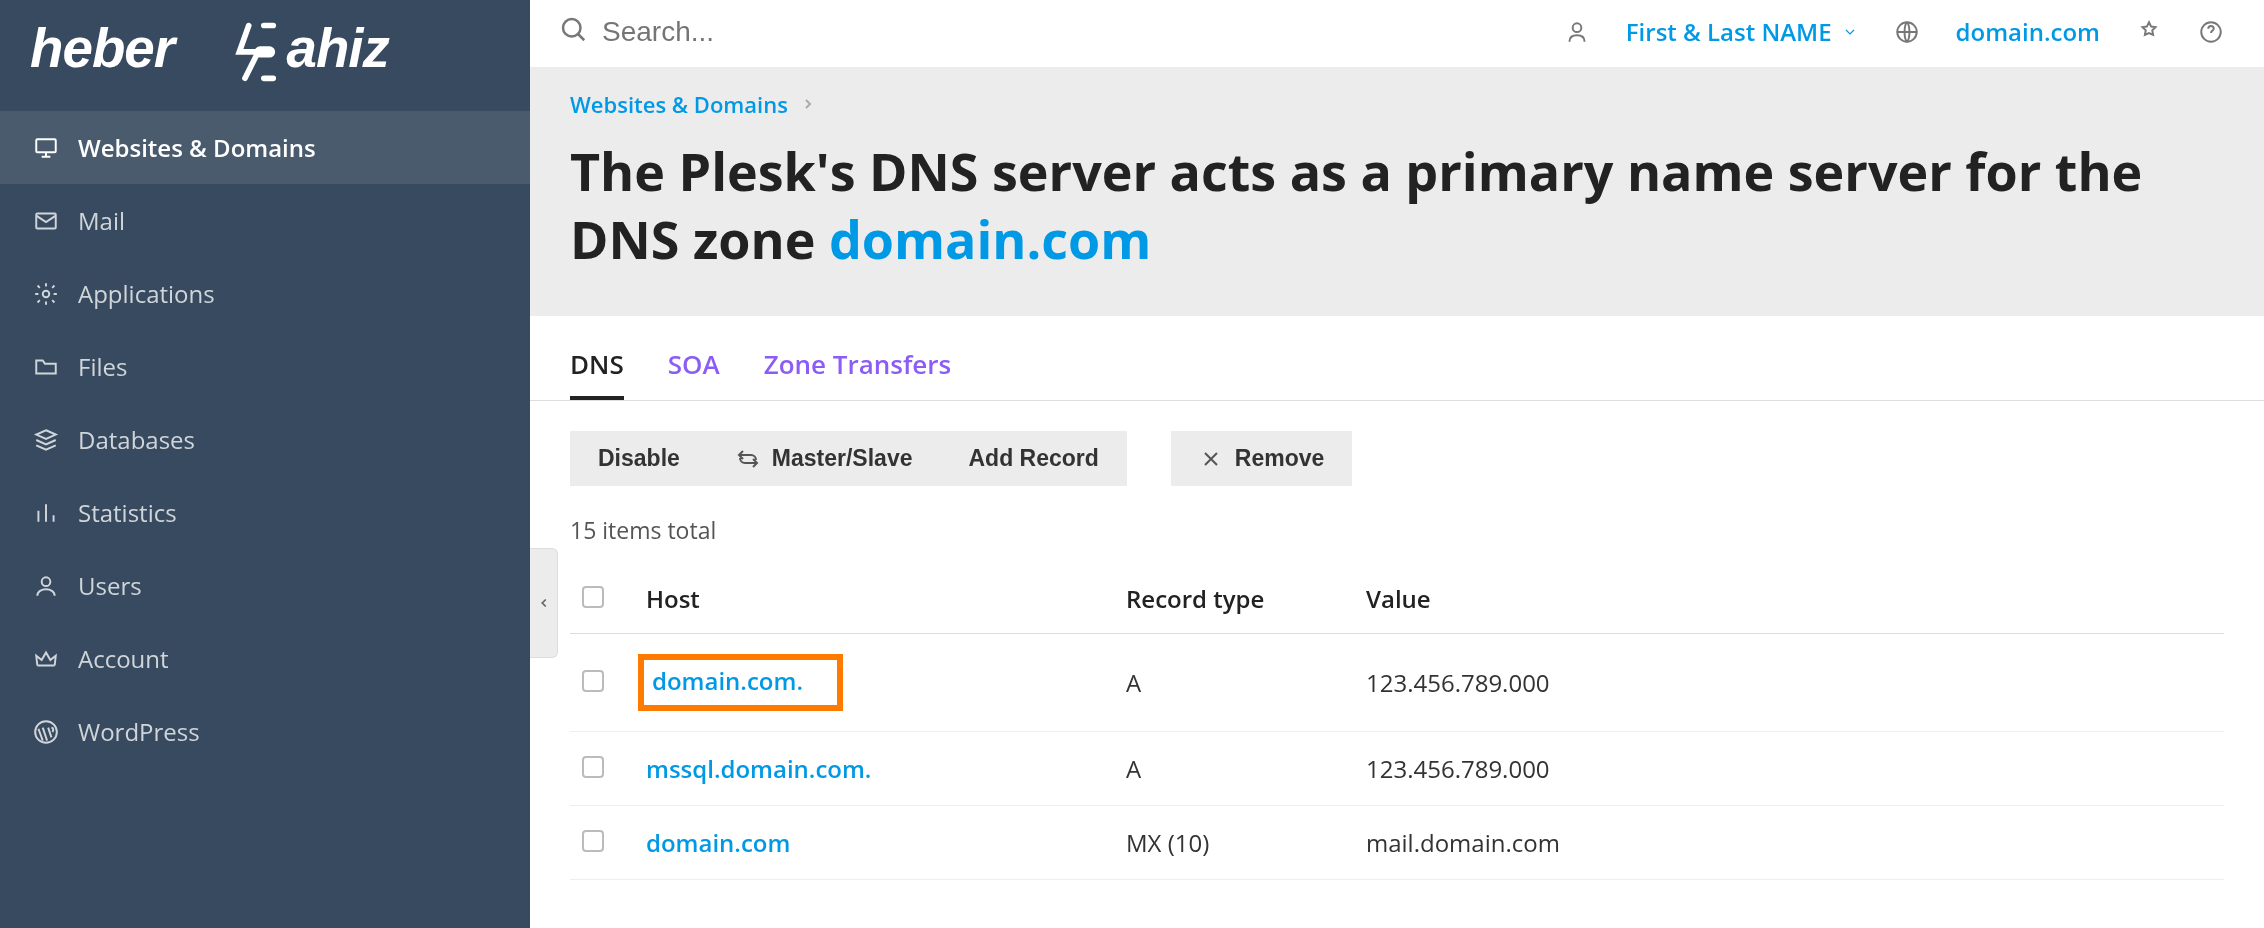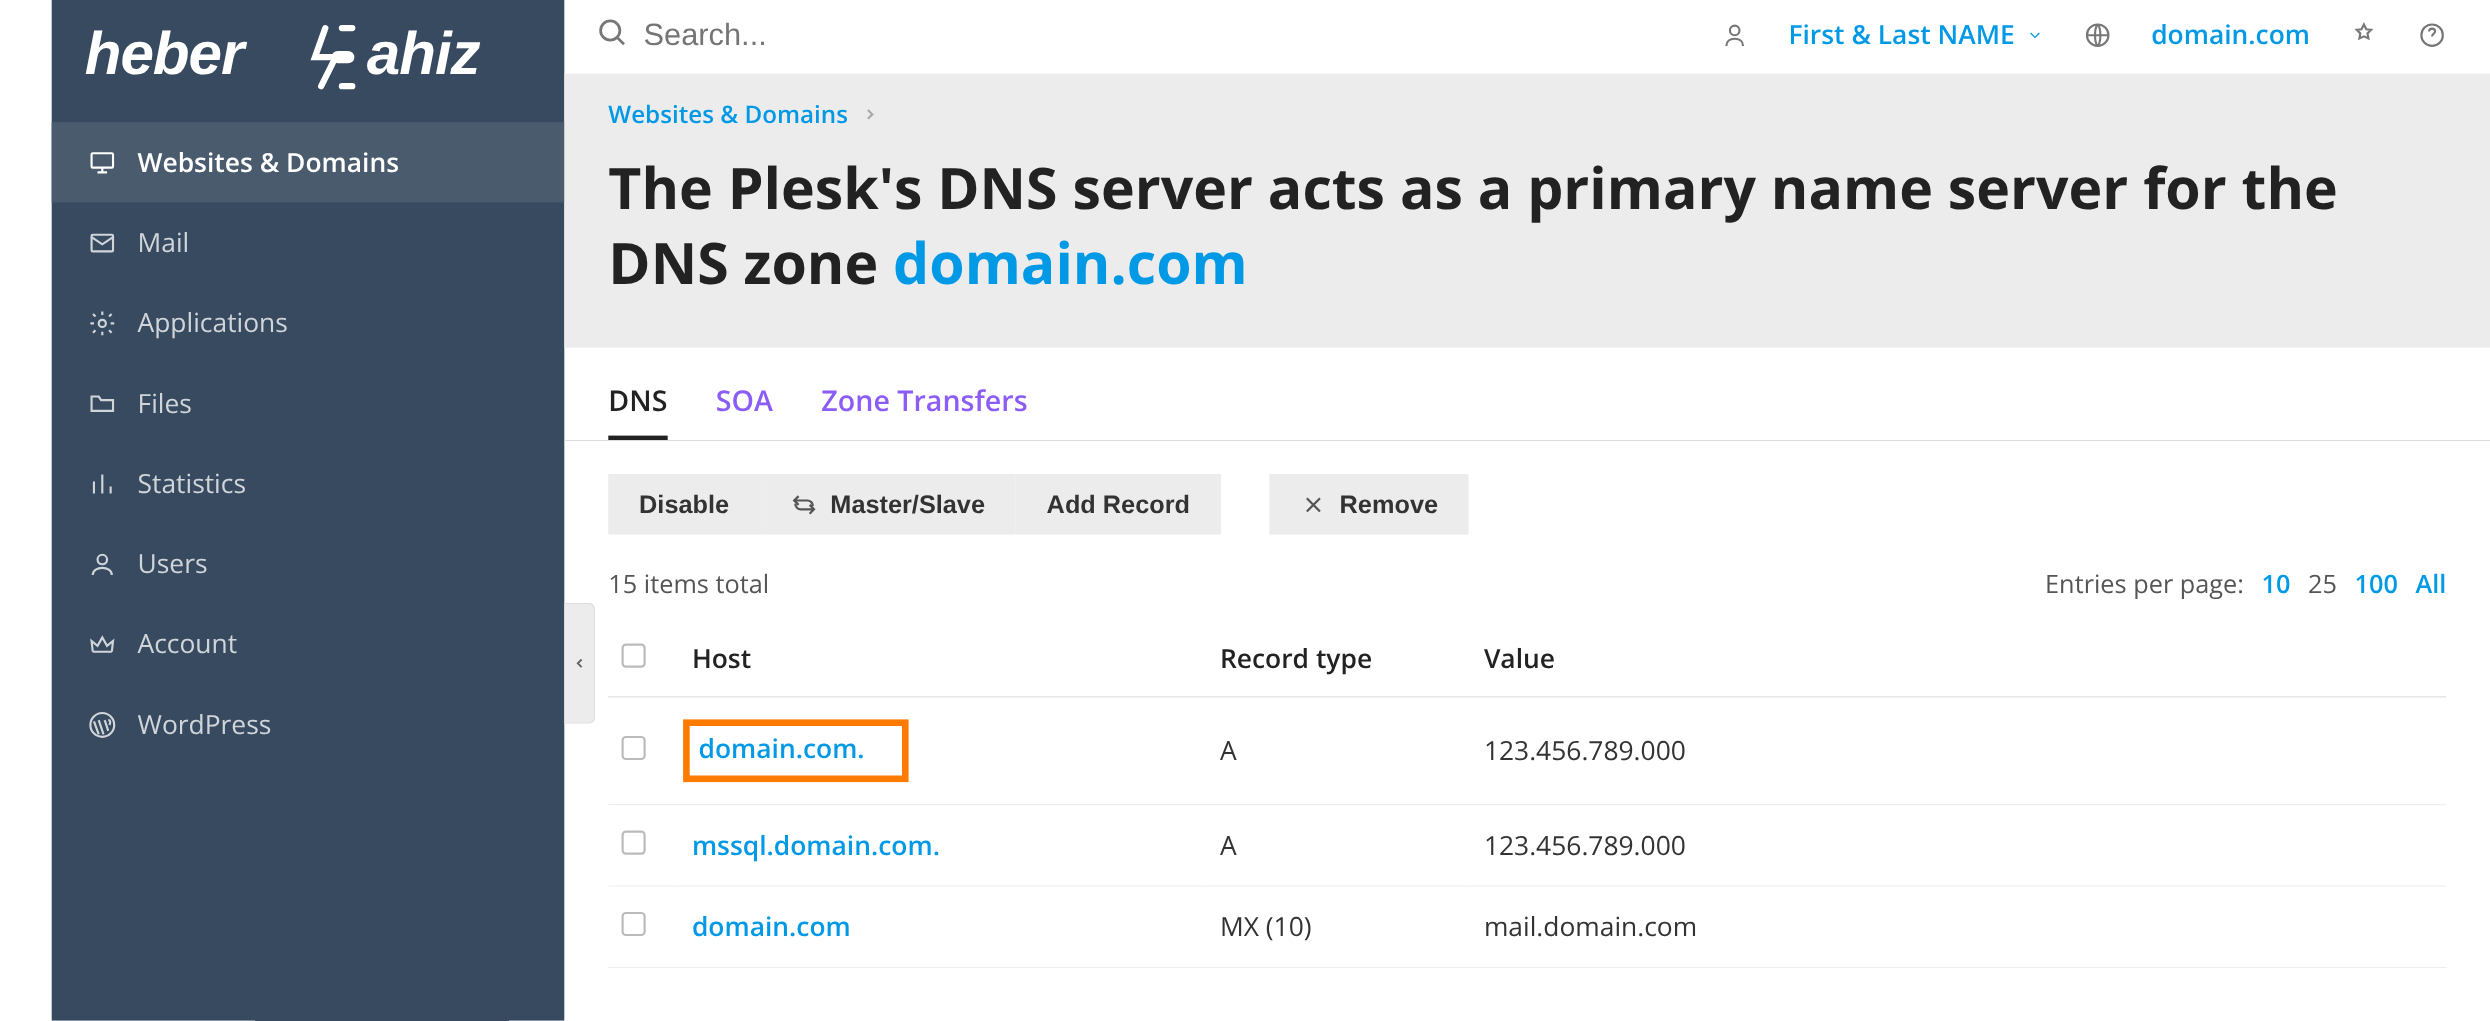--- a/index.html
+++ b/index.html
@@ -1,21 +1,21 @@
 <!DOCTYPE html>
 <html><head>
   <meta charset="utf-8">
   <style>
     * { margin: 0; padding: 0; box-sizing: border-box; }
     body { font-family: -apple-system, BlinkMacSystemFont, "Segoe UI", "Open Sans", sans-serif; background: #fff; color: #222; width: 2264px; height: 928px; overflow: hidden; }
 
     .layout { display: flex; height: 100%; }
 
     
-    .sidebar { width: 466px; background: #2c3e50; background: #384a5f; color: #d0d5da; flex-shrink: 0; margin-left: 47px; }
+    .sidebar { width: 530px; background: #2c3e50; background: #384a5f; color: #d0d5da; flex-shrink: 0; }
     .logo-area { padding: 18px 28px 22px; }
     .logo { color: #fff; font-size: 50px; font-weight: 700; font-style: italic; letter-spacing: -1px; }
     .nav-item { display: flex; align-items: center; gap: 18px; padding: 20px 32px; font-size: 24px; cursor: pointer; color: #d0d5da; }
     .nav-item.active { background: #4a5b6e; color: #fff; font-weight: 600; }
     .nav-icon { width: 28px; height: 28px; flex-shrink: 0; display: inline-flex; align-items: center; justify-content: center; }
     .nav-icon svg { width: 26px; height: 26px; stroke: currentColor; fill: none; stroke-width: 1.8; }
 
     
     .main { flex: 1; display: flex; flex-direction: column; overflow: hidden; position: relative; }
 
@@ -116,20 +116,28 @@
       <span class="nav-icon">
           <svg viewBox="0 0 24 24">
             <path d="M3 6h6l2 3h10v9H3z"></path>
           </svg>
         </span>
       <span>Files</span>
     </div>
     <div class="nav-item">
       <span class="nav-icon">
           <svg viewBox="0 0 24 24">
+            <path d="M12 3l9 4-9 4-9-4 9-4zM3 12l9 4 9-4M3 17l9 4 9-4"></path>
+          </svg>
+        </span>
+      <span>Databases</span>
+    </div>
+    <div class="nav-item">
+      <span class="nav-icon">
+          <svg viewBox="0 0 24 24">
             <path d="M5 20V10M12 20V4M19 20v-6"></path>
           </svg>
         </span>
       <span>Statistics</span>
     </div>
     <div class="nav-item">
       <span class="nav-icon">
           <svg viewBox="0 0 24 24">
             <circle cx="12" cy="8" r="4"></circle>
             <path d="M4 21c0-4 4-6 8-6s8 2 8 6"></path>
@@ -238,27 +246,20 @@
       <button class="btn">
         <svg viewBox="0 0 24 24">
             <path d="M6 6l12 12M18 6L6 18"></path>
           </svg>
         <span>Remove</span>
       </button>
     </div>
 
     <div class="meta-row">
       <span>15 items total</span>
-      <span class="pager">
-        <span>Entries per page:</span>
-        <span class="link">10</span>
-        <span>25</span>
-        <span class="link">100</span>
-        <span class="link">All</span>
-      </span>
     </div>
 
     <table class="table">
       <thead>
         <tr>
           <th class="col-chk"><span class="chk"></span></th>
           <th class="col-host">Host</th>
           <th class="col-type">Record type</th>
           <th>Value</th>
         </tr>

